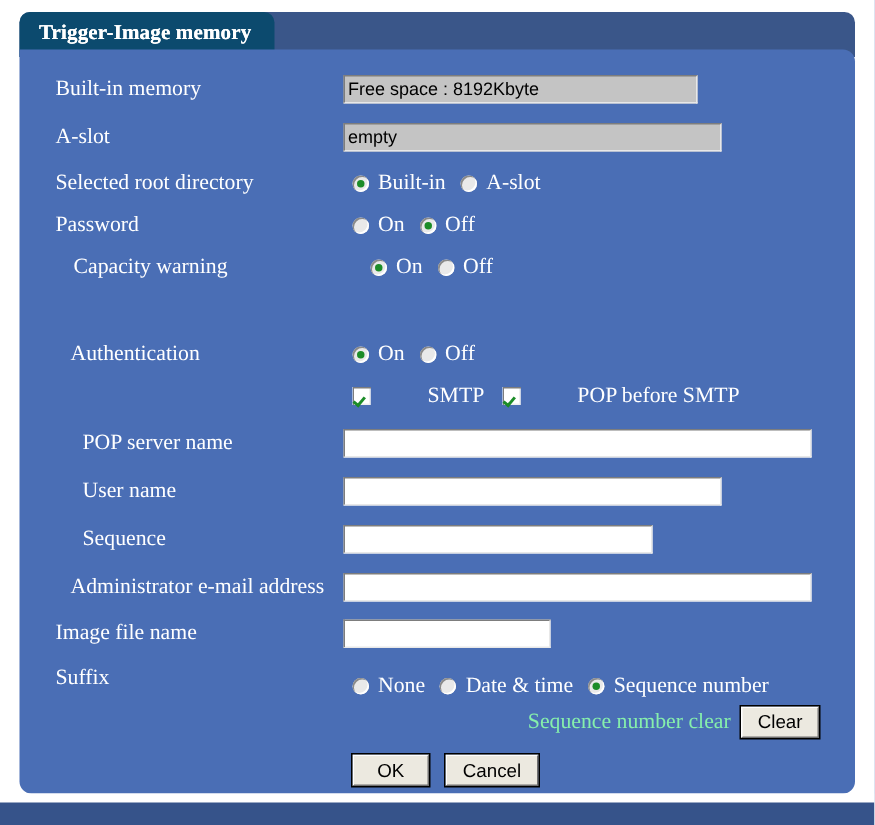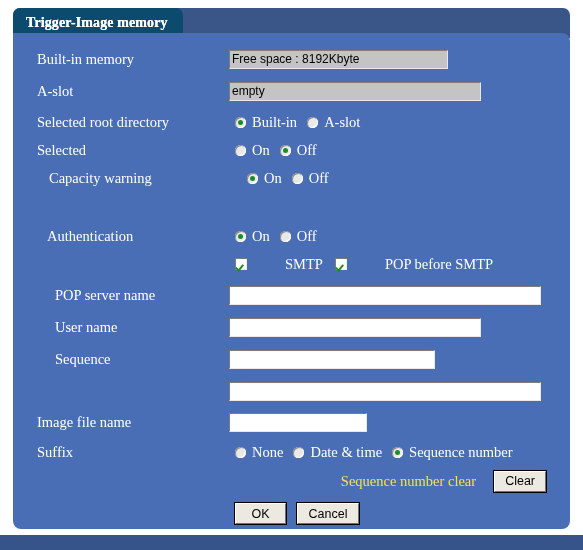--- a/index.html
+++ b/index.html
@@ -198,42 +198,42 @@
     font-size: 12.5px;
     color: #000000;
     height: 21px;
     padding: 0 10px;
     box-sizing: border-box;
     cursor: pointer;
     line-height: 18px;
   }
 
   .seqclear-label {
-    color: #fde047;
+    color: #86efac;
     font-size: 14.5px;
     line-height: 22px;
-    margin-right: 18px;
+    margin-right: 7px;
   }
 </style>
 </head>
 <body>
 
 <div id="screen">
 
   <div class="tab-strip"></div>
   <div class="tab">
     <span>Trigger-Image memory</span>
   </div>
 
   <div class="panel">
 
     <div class="row" style="top:12px;">
       <span class="label lv0">Built-in memory</span>
       <div class="ctl">
-        <input class="inp readonly" style="width: 219px;" type="text" readonly="" value="Free space : 8192Kbyte">
+        <input class="inp readonly" style="width: 236px;" type="text" readonly="" value="Free space : 8192Kbyte">
       </div>
     </div>
 
     <div class="row" style="top:44px;">
       <span class="label lv0">A-slot</span>
       <div class="ctl">
         <input class="inp readonly" style="width: 252px;" type="text" readonly="" value="empty">
       </div>
     </div>
 
@@ -245,21 +245,21 @@
           <span class="radio-label">Built-in</span>
         </span>
         <span class="radio-wrap">
           <span class="radio"></span>
           <span class="radio-label">A-slot</span>
         </span>
       </div>
     </div>
 
     <div class="row" style="top:103px;">
-      <span class="label lv0">Selected</span>
+      <span class="label lv0">Password</span>
       <div class="ctl" style="left:222px;">
         <span class="radio-wrap">
           <span class="radio"></span>
           <span class="radio-label">On</span>
         </span>
         <span class="radio-wrap">
           <span class="radio on"></span>
           <span class="radio-label">Off</span>
         </span>
       </div>
@@ -322,35 +322,36 @@
     </div>
 
     <div class="row" style="top:312px;">
       <span class="label lv2">Sequence</span>
       <div class="ctl">
         <input class="inp" style="width: 206px;" type="password" value="">
       </div>
     </div>
 
     <div class="row" style="top:344px;">
+      <span class="label lv1">Administrator e-mail address</span>
       <div class="ctl">
         <input class="inp" style="width: 312px;" type="text" value="">
       </div>
     </div>
 
     <div class="row" style="top:375px;">
       <span class="label lv0">Image file name</span>
       <div class="ctl">
         <input class="inp" style="width: 138px;" type="text" value="">
       </div>
     </div>
 
     <div class="row" style="top:405px;">
       <span class="label lv0">Suffix</span>
-      <div class="ctl" style="left:222px;">
+      <div class="ctl" style="left:222px;align-items:flex-end;">
         <span class="radio-wrap">
           <span class="radio"></span>
           <span class="radio-label">None</span>
         </span>
         <span class="radio-wrap">
           <span class="radio"></span>
           <span class="radio-label">Date &amp; time</span>
         </span>
         <span class="radio-wrap">
           <span class="radio on"></span>

